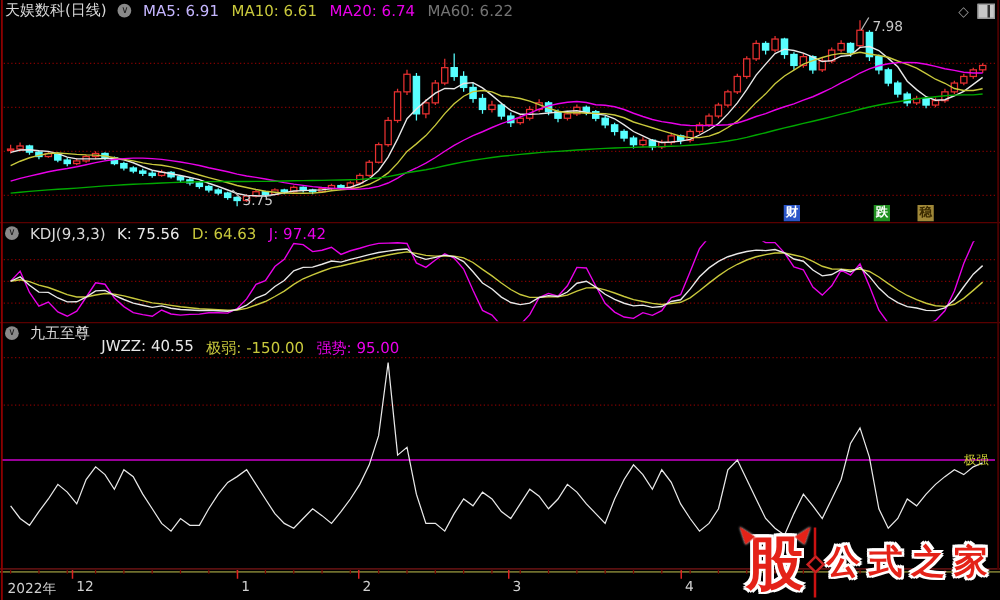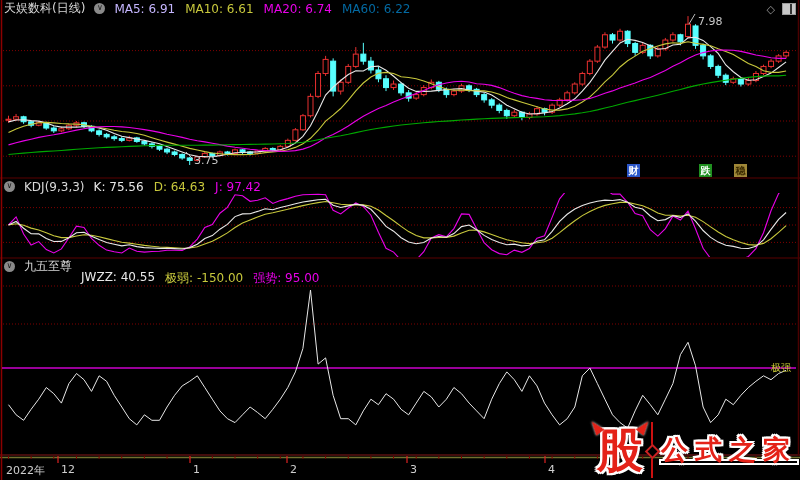--- a/index.html
+++ b/index.html
@@ -25,21 +25,21 @@
   .right-th-label{position:absolute;left:771px;top:361px;font-size:10px;color:#c8c832;}
   
   .wm{position:absolute;right:3px;bottom:2px;display:flex;align-items:center;gap:8px;}
   .wm-logo{position:relative;font-size:46px;font-weight:bold;line-height:52px;
      text-shadow:-2px -2px 0 #fff,2px -2px 0 #fff,-2px 2px 0 #fff,2px 2px 0 #fff,0 -2px 0 #fff,0 2px 0 #fff,-2px 0 0 #fff,2px 0 0 #fff;}
   .horn{position:absolute;width:0;height:0;border-style:solid;filter:drop-shadow(0 0 1px #fff);}
   .horn-l{left:-6px;top:-4px;border-width:0 5px 14px 5px;border-color:transparent transparent #e42218 transparent;transform:rotate(-38deg);}
   .horn-r{right:-6px;top:-4px;border-width:0 5px 14px 5px;border-color:transparent transparent #e42218 transparent;transform:rotate(38deg);}
   .wm-div{position:relative;width:2px;height:56px;background:#cc1111;}
   .wm-dia{position:absolute;left:-4px;top:24px;width:7px;height:7px;border:2px solid #cc2222;transform:rotate(45deg);background:#000;}
-  .wm-right{display:flex;flex-direction:column;align-items:center;gap:1px;text-decoration:underline;}
+  .wm-right{display:flex;flex-direction:column;align-items:center;gap:1px;}
   .wm-name{font-size:27px;font-weight:bold;letter-spacing:7px;line-height:30px;
      text-shadow:-2px -2px 0 #fff,2px -2px 0 #fff,-2px 2px 0 #fff,2px 2px 0 #fff,0 -2px 0 #fff,0 2px 0 #fff,-2px 0 0 #fff,2px 0 0 #fff;}
   .wm-url{background:#dd0600;border:1px solid #ff9080;border-radius:12px;color:#fff;
      font-size:15px;font-weight:bold;padding:0 12px;line-height:19px;}
 </style>
 </head>
 <body>
 
 <div class="screen">
 
@@ -339,21 +339,21 @@
       <line x1="545" y1="456" x2="545" y2="463" stroke="#dd2222" stroke-width="1.2"></line>
     </svg>
 
   <div class="hdr hdr-main">
     <span>天娱数科(日线)</span>
     <span class="circle-ico">∨</span>
     <span id="ma-items" style="display:flex;gap:10px;">
         <span class="hitem" style="color: #c4b5fd;">MA5: 6.91</span>
         <span class="hitem" style="color: rgb(200, 200, 60);">MA10: 6.61</span>
         <span class="hitem" style="color: rgb(232, 0, 232);">MA20: 6.74</span>
-        <span class="hitem" style="color: #0369a1;">MA60: 6.22</span>
+        <span class="hitem" style="color: #737373;">MA60: 6.22</span>
       </span>
   </div>
 
   <div class="tr-icons">
     <span class="dia-ico">◇</span>
     <span class="win-ico"></span>
   </div>
 
   <div class="hdr hdr-kdj">
     <span class="circle-ico">∨</span>

